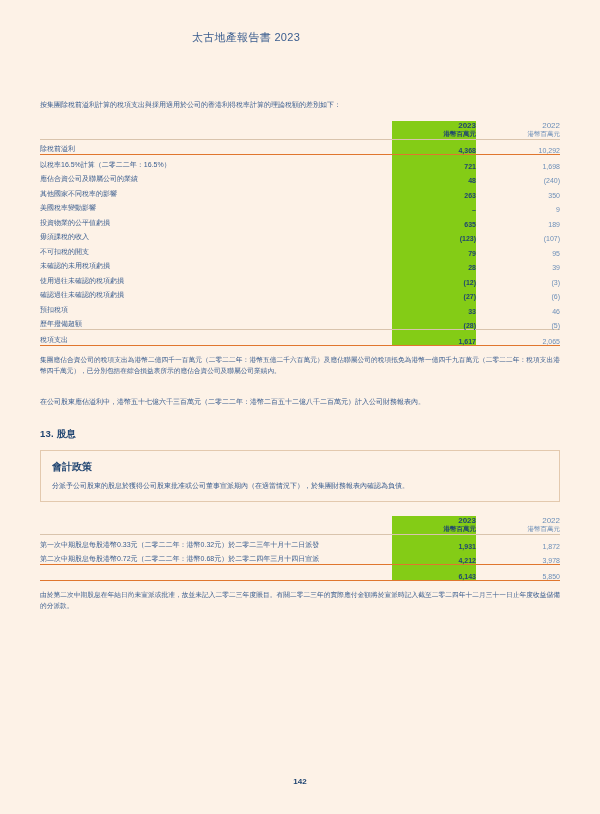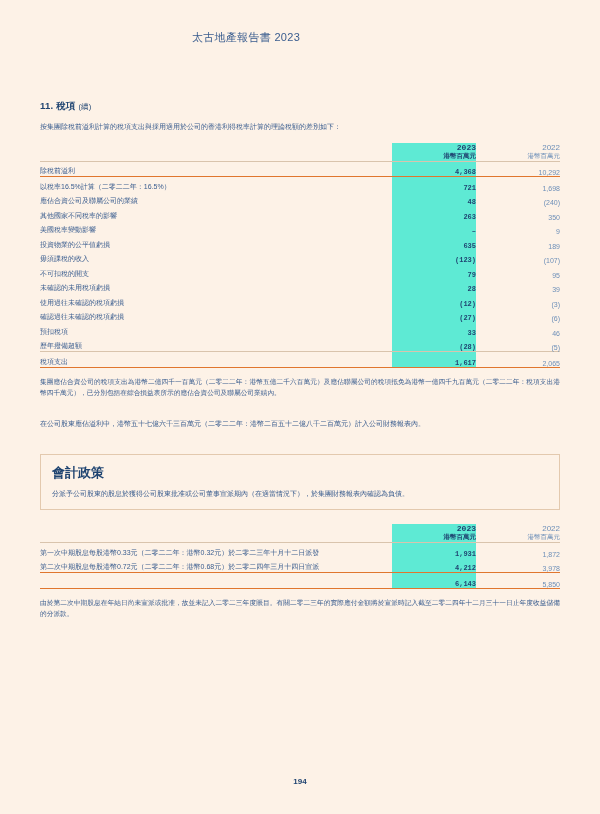--- a/index.html
+++ b/index.html
@@ -86,22 +86,21 @@
     white-space: nowrap;
   }
   td.label {
     text-align: left;
     padding-left: 2px;
     white-space: nowrap;
   }
 
   
   .hl {
-    background: #5eead4;
-    font-family: Liberation Mono, monospace;
+    background: #84cc16;
   }
   .y1 {
     font-weight: bold;
     color: #1f4471;
   }
   .y2 {
     color: #6d8fb8;
   }
 
   th.head-year {
@@ -134,21 +133,21 @@
 
   
   .policy-box {
     border: 1px solid #e3c9ae;
     background: #fdf2e7;
     padding: 9px 11px 10px 11px;
     margin: 4px 0 14px 0;
     box-sizing: border-box;
   }
   .policy-title {
-    font-size: 13px;
+    font-size: 10px;
     font-weight: bold;
     color: #1f4471;
     margin-bottom: 7px;
   }
   .policy-text {
     font-size: 7px;
     line-height: 1.5;
     color: #3a5d8f;
   }
 
@@ -174,25 +173,20 @@
 </style>
 </head>
 <body>
 
 <div class="page">
 
   <div class="running-header">太古地產報告書 2023</div>
 
   <div class="content">
 
-    <h2 class="section-heading">
-      <span>11.</span>
-      <span>稅項</span>
-      <span class="cont">(續)</span>
-    </h2>
 
     <p class="body-text">按集團除稅前溢利計算的稅項支出與採用適用於公司的香港利得稅率計算的理論稅額的差別如下：</p>
 
     <table class="fin">
       <colgroup>
         <col class="col-label">
           <col class="col-y1">
           <col class="col-y2">
       </colgroup>
       <thead>
@@ -281,20 +275,24 @@
         </tr>
       </tbody>
     </table>
 
     <p class="note-text">集團應佔合資公司的稅項支出為港幣二億四千一百萬元（二零二二年：港幣五億二千六百萬元）及應佔聯屬公司的稅項抵免為港幣一億四千九百萬元（二零二二年：稅項支出港幣四千萬元），已分別包括在綜合損益表所示的應佔合資公司及聯屬公司業績內。</p>
 
     <div style="height:14px"></div>
     <p class="body-text">在公司股東應佔溢利中，港幣五十七億六千三百萬元（二零二二年：港幣二百五十二億八千二百萬元）計入公司財務報表內。</p>
 
     <div style="height:10px"></div>
+    <h2 class="section-heading">
+      <span>13.</span>
+      <span>股息</span>
+    </h2>
 
     <div class="policy-box">
       <div class="policy-title">會計政策</div>
       <div class="policy-text">分派予公司股東的股息於獲得公司股東批准或公司董事宣派期內（在適當情況下），於集團財務報表內確認為負債。</div>
     </div>
 
     <table class="fin">
       <colgroup>
         <col class="col-label">
           <col class="col-y1">
@@ -328,15 +326,15 @@
           <td class="num hl y1">6,143</td>
           <td class="num y2">5,850</td>
         </tr>
       </tbody>
     </table>
 
     <p class="note-text">由於第二次中期股息在年結日尚未宣派或批准，故並未記入二零二三年度賬目。有關二零二三年的實際應付金額將於宣派時記入截至二零二四年十二月三十一日止年度收益儲備的分派款。</p>
 
   </div>
 
-  <div class="page-number">194</div>
+  <div class="page-number">142</div>
 
 </div>
 
 </body></html>

